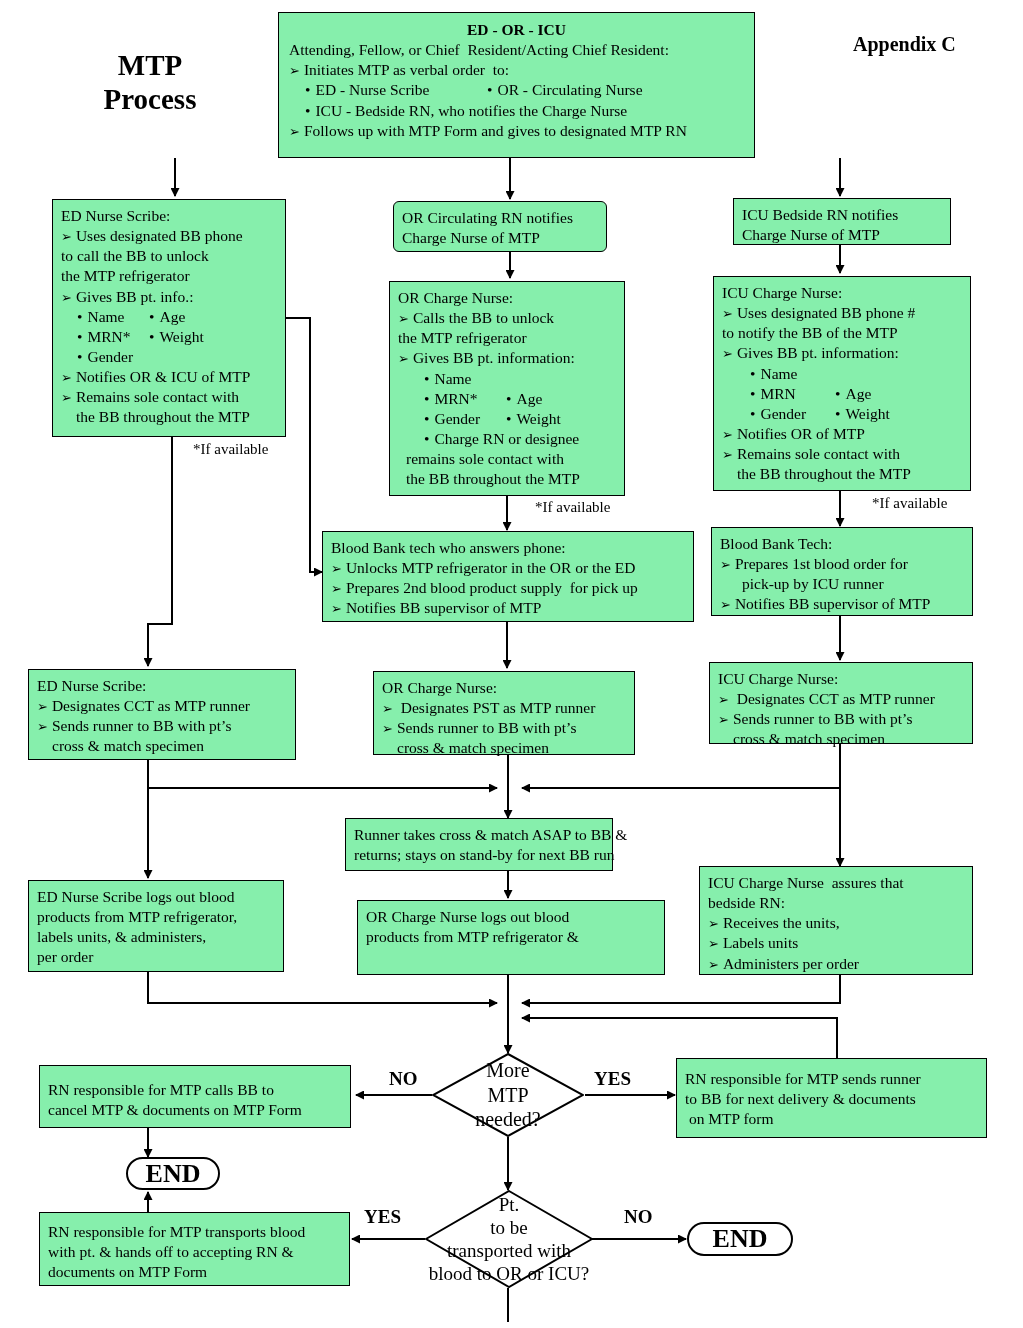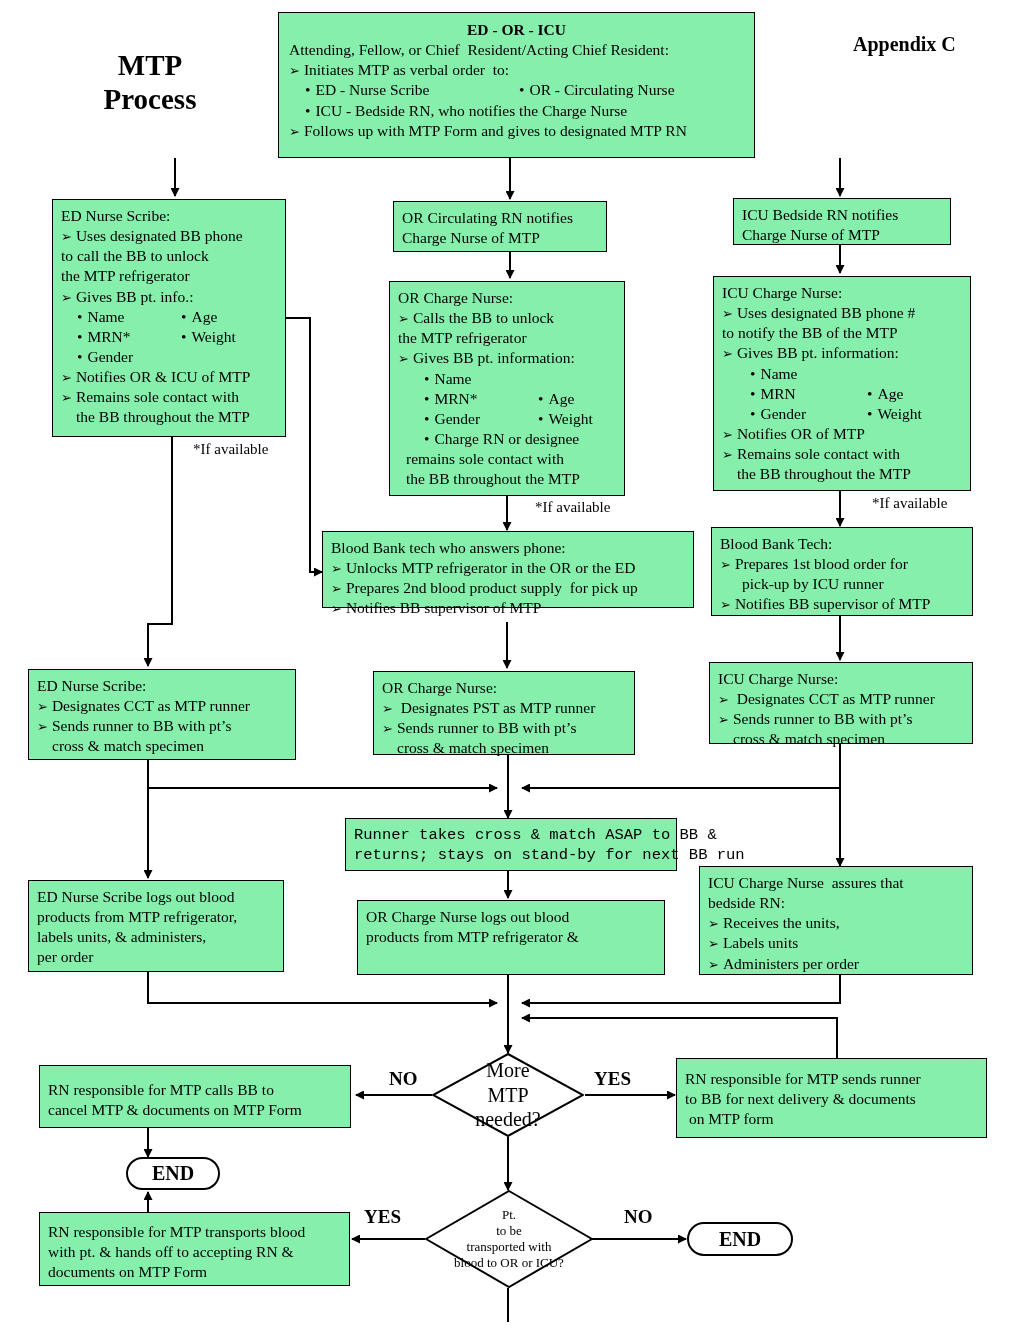--- a/index.html
+++ b/index.html
@@ -17,22 +17,22 @@
   .topbox{text-align:left;}
   .topbox .t1{text-align:center;font-weight:bold;}
   .note{position:absolute;font-size:15px;}
   .diamond{position:absolute;}
   .diamond .dlabel{position:absolute;left:0;top:0;width:100%;height:100%;
       display:flex;flex-direction:column;align-items:center;justify-content:center;
       font-size:20px;line-height:1.22;text-align:center;}
   .yn{position:absolute;font-weight:bold;font-size:19px;}
   .term{position:absolute;border:2px solid #000;border-radius:22px;background:#fff;
         display:flex;align-items:center;justify-content:center;
-        font-weight:bold;font-size:20px;box-sizing:border-box;}
-  .row{display:flex;gap:32px;}
+        font-weight:bold;font-size:26px;box-sizing:border-box;}
+  .row{display:flex;}
 </style>
 </head>
 <body>
 
 <div id="canvas">
 
   <svg id="wires" viewBox="0 0 1023 1328" xmlns="http://www.w3.org/2000/svg">
     <defs>
       <marker id="ah" markerWidth="9" markerHeight="9" refX="8" refY="4.5" orient="auto" markerUnits="userSpaceOnUse">
         <path d="M0,0 L9,4.5 L0,9 z" fill="#000"></path>
@@ -128,21 +128,21 @@
       <div class="ln bl" style="width:72px;">MRN*</div>
       <div class="ln bl">Weight</div>
     </div>
     <div class="ln bl" style="margin-left:16px;">Gender</div>
     <div class="ln ar">Notifies OR &amp; ICU of MTP</div>
     <div class="ln ar">Remains sole contact with</div>
     <div class="ln" style="padding-left:15px;">the BB throughout the MTP</div>
   </div>
   <div class="note" style="left:193px;top:441px;">*If available</div>
 
-  <div class="box" style="left:393px;top:201px;width:214px;height:51px;">
+  <div class="box" style="left:393px;top:201px;width:214px;height:51px;border-radius:6px;">
     <div class="ln">OR Circulating RN notifies</div>
     <div class="ln">Charge Nurse of MTP</div>
   </div>
 
   <div class="box" style="left:733px;top:198px;width:218px;height:47px;">
     <div class="ln">ICU Bedside RN notifies</div>
     <div class="ln">Charge Nurse of MTP</div>
   </div>
 
   <div class="box" style="left:389px;top:281px;width:236px;height:215px;">
@@ -178,21 +178,21 @@
     <div class="row" style="padding-left:28px;">
       <div class="ln bl" style="width:85px;">Gender</div>
       <div class="ln bl">Weight</div>
     </div>
     <div class="ln ar">Notifies OR of MTP</div>
     <div class="ln ar">Remains sole contact with</div>
     <div class="ln" style="padding-left:15px;">the BB throughout the MTP</div>
   </div>
   <div class="note" style="left:872px;top:495px;">*If available</div>
 
-  <div class="box" style="left:322px;top:531px;width:372px;height:77px;">
+  <div class="box" style="left:322px;top:531px;width:372px;height:91px;">
     <div class="ln">Blood Bank tech who answers phone:</div>
     <div class="ln ar">Unlocks MTP refrigerator in the OR or the ED</div>
     <div class="ln ar">Prepares 2nd blood product supply  for pick up</div>
     <div class="ln ar">Notifies BB supervisor of MTP</div>
   </div>
 
   <div class="box" style="left:711px;top:527px;width:262px;height:89px;">
     <div class="ln">Blood Bank Tech:</div>
     <div class="ln ar">Prepares 1st blood order for</div>
     <div class="ln" style="padding-left:22px;">pick-up by ICU runner</div>
@@ -213,21 +213,21 @@
     <div class="ln" style="padding-left:15px;">cross &amp; match specimen</div>
   </div>
 
   <div class="box" style="left:709px;top:662px;width:264px;height:82px;">
     <div class="ln">ICU Charge Nurse:</div>
     <div class="ln ar"> Designates CCT as MTP runner</div>
     <div class="ln ar">Sends runner to BB with pt’s</div>
     <div class="ln" style="padding-left:15px;">cross &amp; match specimen</div>
   </div>
 
-  <div class="box" style="left:345px;top:818px;width:332px;height:53px;font-family:Liberation Mono, monospace;">
+  <div class="box" style="left:345px;top:818px;width:268px;height:53px;">
     <div class="ln">Runner takes cross &amp; match ASAP to BB &amp;</div>
     <div class="ln">returns; stays on stand-by for next BB run</div>
   </div>
 
   <div class="box" style="left:28px;top:880px;width:256px;height:92px;">
     <div class="ln">ED Nurse Scribe logs out blood</div>
     <div class="ln">products from MTP refrigerator,</div>
     <div class="ln">labels units, &amp; administers,</div>
     <div class="ln">per order</div>
   </div>
@@ -268,21 +268,21 @@
     <div class="ln">to BB for next delivery &amp; documents</div>
     <div class="ln"> on MTP form</div>
   </div>
 
   <div class="term" style="left:126px;top:1157px;width:94px;height:33px;">END</div>
 
   <div class="diamond" style="left:425px;top:1190px;width:168px;height:98px;">
     <svg width="168" height="98" viewBox="0 0 168 98" xmlns="http://www.w3.org/2000/svg">
       <polygon points="84,1 167,49 84,97 1,49" fill="#fff" stroke="#000" stroke-width="2"></polygon>
     </svg>
-    <div class="dlabel" style="font-size:13px;">
+    <div class="dlabel" style="font-size:19px;">
       <span>Pt.</span>
       <span>to be</span>
       <span>transported with</span>
       <span>blood to OR or ICU?</span>
     </div>
   </div>
   <div class="yn" style="left:364px;top:1206px;">YES</div>
   <div class="yn" style="left:624px;top:1206px;">NO</div>
 
   <div class="box" style="left:39px;top:1212px;width:311px;height:74px;padding-top:9px;">

